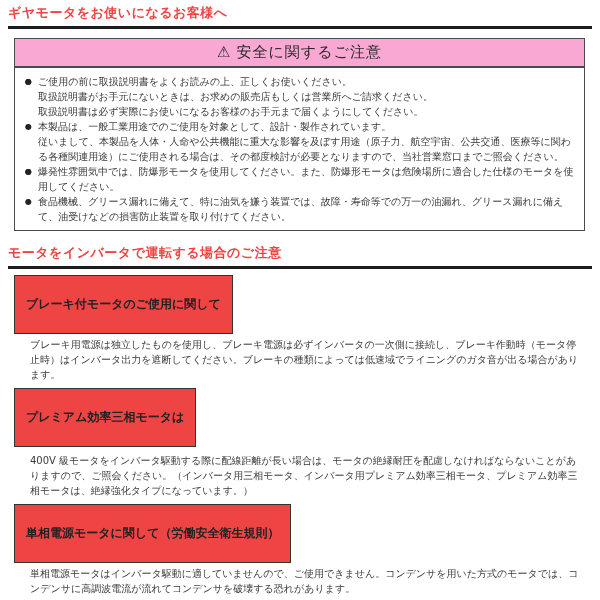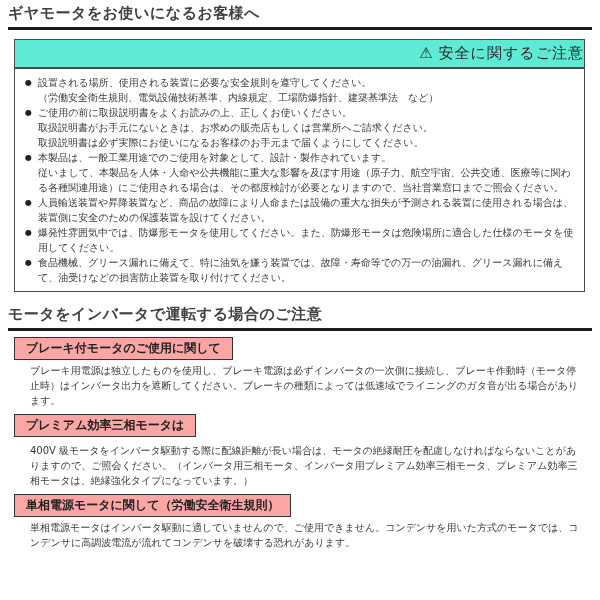--- a/index.html
+++ b/index.html
@@ -1,75 +1,72 @@
 <!DOCTYPE html>
 <html><head>
 <meta charset="utf-8">
 <style>
   * { margin:0; padding:0; box-sizing:border-box; }
   html,body { width:600px; height:600px; background:#ffffff; overflow:hidden; }
   body { font-family:"DejaVu Sans","Liberation Sans",sans-serif; color:#333333; }
   .page { padding:2px 8px 0 8px; }
 
   .rule-title {
-    font-size:15px; font-weight:700; color:#404040; letter-spacing:0.5px;
+    font-size:13px; font-weight:700; color:#ef4444; letter-spacing:0.5px;
     padding:2px 0 4px 0; border-bottom:3px solid #1c1c1c;
   }
   .h2 { margin-top:11px; }
 
   .safety-box { margin:9px 0 0 6px; width:571px; border:1px solid #4a4a4a; }
   .safety-header {
-    background:#5eead4; border-bottom:2px solid #4a4a4a; text-align:right;
+    background:#f9a8d4; border-bottom:2px solid #4a4a4a; text-align:center;
     font-size:15px; color:#2a2a2a; padding:4px 0; letter-spacing:1px;
   }
   .warn-icon { margin-right:5px; font-size:15px; color:#2a2a2a; }
 
   .safety-list { list-style:none; padding:6px 9px 6px 9px; }
   .safety-item { position:relative; padding-left:14px; font-size:10px; line-height:15px; color:#3a3a3a; }
   .bullet { position:absolute; left:1px; top:0; font-size:8px; line-height:15px; color:#222; }
   .bullet-text { white-space:pre-line; }
 
   .subsection { margin-top:6px; }
   .sub-label {
     display:inline-block; margin-left:6px; border:1.5px solid #333333;
-    font-size:12px; font-weight:700; color:#222222; padding:2px 11px; background:#fca5a5;
+    font-size:12px; font-weight:700; color:#222222; padding:20px 11px; background:#ef4444;
   }
   .sub-body { margin:3px 0 0 22px; width:556px; font-size:10px; line-height:15px; color:#3a3a3a; }
 </style>
 </head>
 <body>
 
 <div class="page">
 
   <h1 class="rule-title">ギヤモータをお使いになるお客様へ</h1>
 
   <div class="safety-box">
     <div class="safety-header">
       <span class="warn-icon">⚠</span><span>安全に関するご注意</span>
     </div>
     <ul class="safety-list">
       <li class="safety-item">
         <span class="bullet">●</span>
-        <span class="bullet-text">設置される場所、使用される装置に必要な安全規則を遵守してください。
-（労働安全衛生規則、電気設備技術基準、内線規定、工場防爆指針、建築基準法　など）</span>
       </li>
       <li class="safety-item">
         <span class="bullet">●</span>
         <span class="bullet-text">ご使用の前に取扱説明書をよくお読みの上、正しくお使いください。
 取扱説明書がお手元にないときは、お求めの販売店もしくは営業所へご請求ください。
 取扱説明書は必ず実際にお使いになるお客様のお手元まで届くようにしてください。</span>
       </li>
       <li class="safety-item">
         <span class="bullet">●</span>
         <span class="bullet-text">本製品は、一般工業用途でのご使用を対象として、設計・製作されています。
 従いまして、本製品を人体・人命や公共機能に重大な影響を及ぼす用途（原子力、航空宇宙、公共交通、医療等に関わる各種関連用途）にご使用される場合は、その都度検討が必要となりますので、当社営業窓口までご照会ください。</span>
       </li>
       <li class="safety-item">
         <span class="bullet">●</span>
-        <span class="bullet-text">人員輸送装置や昇降装置など、商品の故障により人命または設備の重大な損失が予測される装置に使用される場合は、装置側に安全のための保護装置を設けてください。</span>
       </li>
       <li class="safety-item">
         <span class="bullet">●</span>
         <span class="bullet-text">爆発性雰囲気中では、防爆形モータを使用してください。また、防爆形モータは危険場所に適合した仕様のモータを使用してください。</span>
       </li>
       <li class="safety-item">
         <span class="bullet">●</span>
         <span class="bullet-text">食品機械、グリース漏れに備えて、特に油気を嫌う装置では、故障・寿命等での万一の油漏れ、グリース漏れに備えて、油受けなどの損害防止装置を取り付けてください。</span>
       </li>
     </ul>

